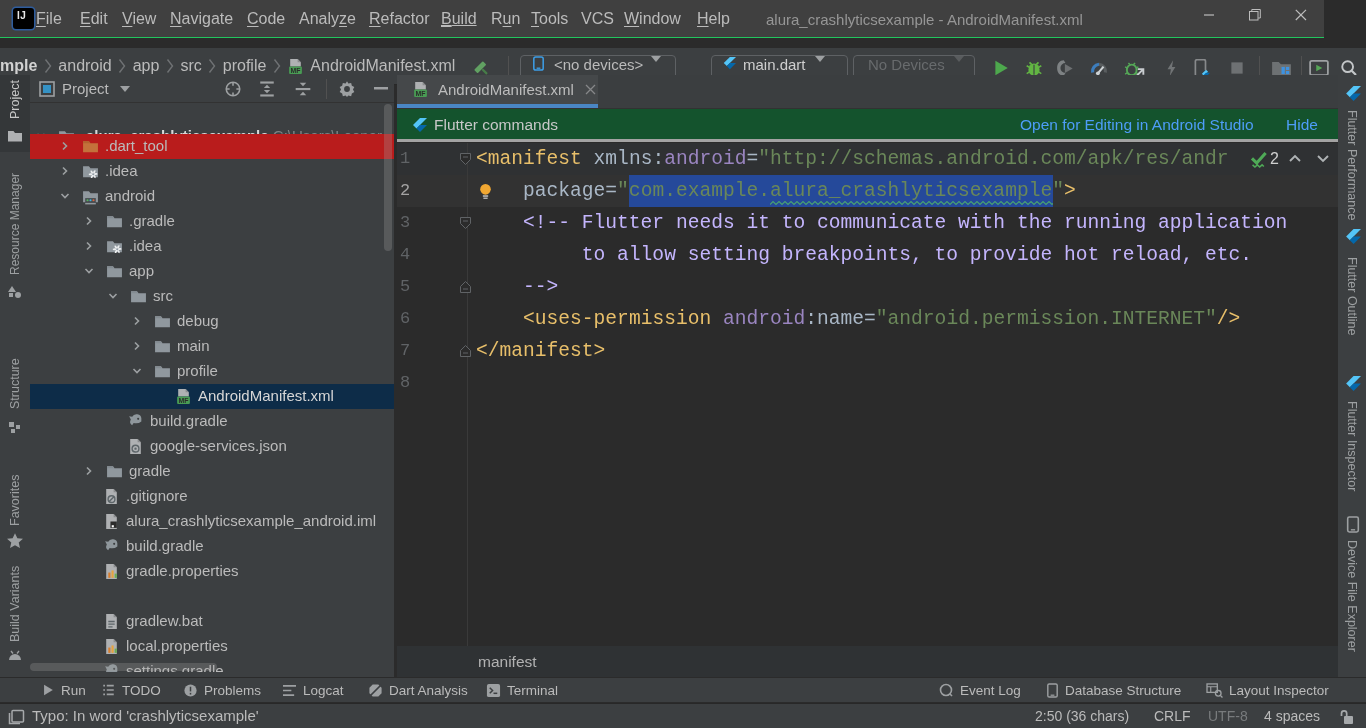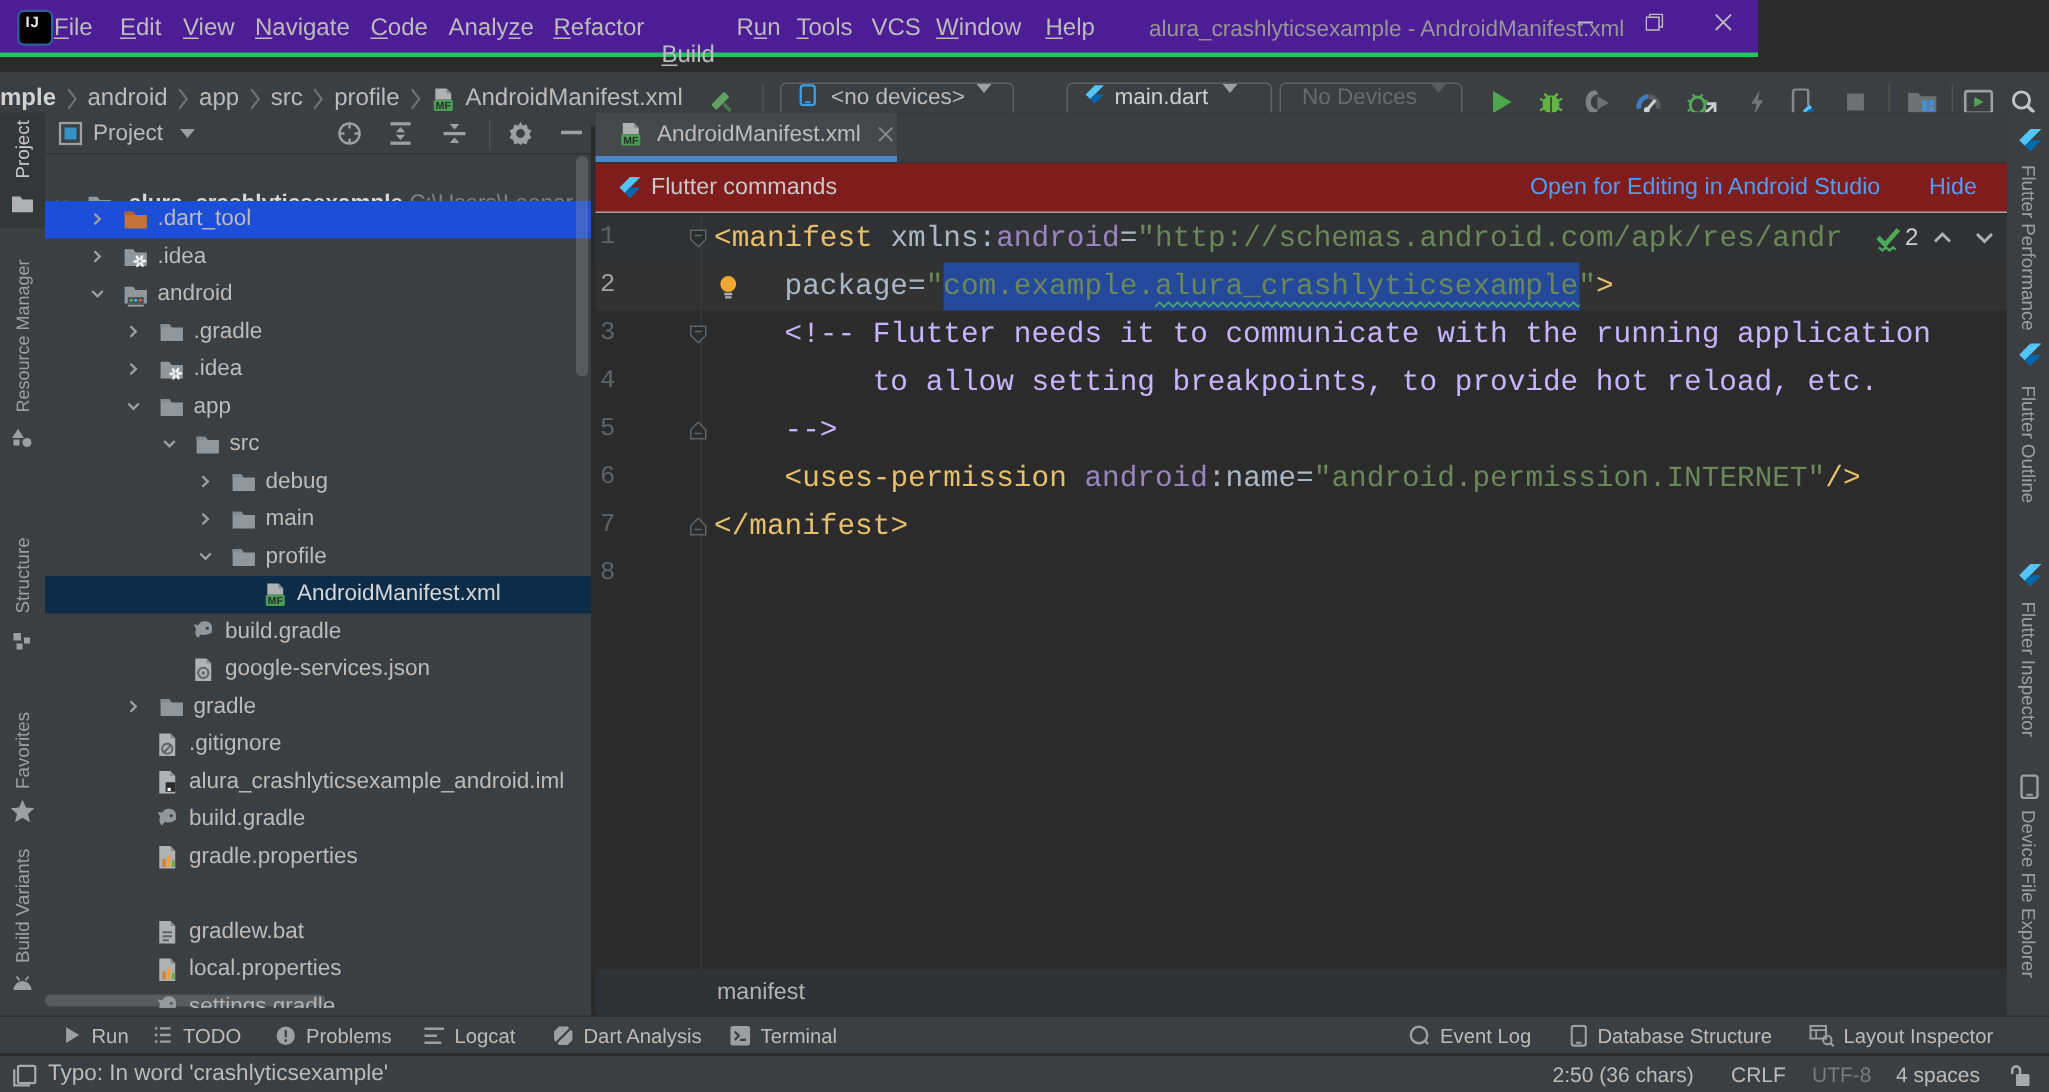--- a/index.html
+++ b/index.html
@@ -2,21 +2,21 @@
 <html><head>
 <meta charset="utf-8">
 <style>
 * { margin:0; padding:0; box-sizing:border-box; }
 html,body { width:1366px; height:728px; overflow:hidden; background:#2b2b2b;
   font-family:"Liberation Sans", sans-serif; }
 .abs { position:absolute; }
 #app { position:relative; width:1366px; height:728px; }
 
 
-#titlebar { position:absolute; left:0; top:0; width:1172px; height:38px; background:#4c1d95; border-bottom:3px solid #22c55e; }
+#titlebar { position:absolute; left:0; top:0; width:1324px; height:38px; background:#404040; border-bottom:1px solid #22c55e; }
 #menu { position:absolute; left:0; top:0; height:38px; font-size:16px; color:#bbbbbb; }
 #menu span u { text-decoration-thickness:1px; text-underline-offset:2px; }
 #wintitle { position:absolute; top:0; height:38px; left:766px; width:340px; display:flex; align-items:center;
   color:#969696; font-size:15px; }
 #winbtns { position:absolute; right:0; top:0; height:38px; display:flex; }
 .wb { width:46px; height:29px; display:flex; align-items:center; justify-content:center; color:#bdbdbd; }
 
 
 #toolbar { position:absolute; left:0; top:48px; width:1366px; height:37px; background:#3c3f41;
   border-bottom:1px solid #282828; }
@@ -44,22 +44,22 @@
 .chev { position:absolute; top:6px; width:12px; height:12px; }
 .ticon { position:absolute; top:4px; width:17px; height:17px; }
 
 
 #editor { position:absolute; left:397px; top:75px; width:941px; height:602px; background:#2b2b2b; }
 #tabbar { position:absolute; left:0; top:0; width:941px; height:34px; background:#3b3e40;
   border-bottom:1px solid #323232; }
 #tab1 { position:absolute; left:0; top:0; width:201px; height:29px; background:#45484a;
   display:flex; align-items:center; color:#bcbcbc; font-size:15px; }
 #tabunderline { position:absolute; left:0; top:29px; width:201px; height:4px; background:#4a86c4; }
-#flutterbar { position:absolute; left:0; top:34px; width:941px; height:33px; background:#7f1d1d;
-  border-bottom:1px solid #a3a3a3; font-size:15.5px; }
+#flutterbar { position:absolute; left:0; top:34px; width:941px; height:33px; background:#14532d;
+  border-bottom:3px solid #a3a3a3; font-size:15.5px; }
 #code { position:absolute; left:0; top:68px; width:941px; height:503px; background:#2b2b2b;
   font-family:"Liberation Mono", monospace; font-size:19.6px; }
 .cline { position:absolute; left:79px; height:32px; line-height:32px; white-space:pre; color:#a9b7c6; }
 .lnum { position:absolute; left:3px; width:14px; height:32px; line-height:32px; color:#606366;
   font-size:17px; font-family:"Liberation Mono", monospace; }
 .tag { color:#e8bf6a; } .br { color:#e8bf6a; } .ns { color:#9a85c0; } .val { color:#6a8759; } .com { color:#c4b5fd;text-align:right; }
 #breadcrumb2 { position:absolute; left:0; top:571px; width:941px; height:31px; background:#2f3234;
   color:#b2b2b2; font-size:15.5px; }
 
 
@@ -78,21 +78,21 @@
       <span style="position:absolute;left:4px;top:2px;color:#e8e8e8;font-size:10px;font-weight:bold;letter-spacing:0.5px;">IJ</span>
     </div>
     <div id="menu">
       <span style="position:absolute;left:36px;top:10px;"><u>F</u>ile</span>
       <span style="position:absolute;left:80px;top:10px;"><u>E</u>dit</span>
       <span style="position:absolute;left:122px;top:10px;"><u>V</u>iew</span>
       <span style="position:absolute;left:170px;top:10px;"><u>N</u>avigate</span>
       <span style="position:absolute;left:247px;top:10px;"><u>C</u>ode</span>
       <span style="position:absolute;left:299px;top:10px;">Analy<u>z</u>e</span>
       <span style="position:absolute;left:369px;top:10px;"><u>R</u>efactor</span>
-      <span style="position:absolute;left:441px;top:28px;"><u>B</u>uild</span>
+      <span style="position:absolute;left:441px;top:10px;text-decoration:underline;"><u>B</u>uild</span>
       <span style="position:absolute;left:491px;top:10px;">R<u>u</u>n</span>
       <span style="position:absolute;left:531px;top:10px;"><u>T</u>ools</span>
       <span style="position:absolute;left:581px;top:10px;">VCS</span>
       <span style="position:absolute;left:624px;top:10px;"><u>W</u>indow</span>
       <span style="position:absolute;left:697px;top:10px;"><u>H</u>elp</span>
     </div>
     <div id="wintitle">alura_crashlyticsexample - AndroidManifest.xml</div>
     <div id="winbtns">
       <div class="wb">
           <svg width="11" height="11">
@@ -312,21 +312,21 @@
           <svg class="chev" style="left:5px;" viewBox="0 0 12 12">
             <path d="M2.5 4 L6 7.5 L9.5 4" fill="none" stroke="#9da0a2" stroke-width="1.6"></path>
           </svg>
           <svg class="ticon" style="left:28px;" viewBox="0 0 16 16">
             <path d="M1 3 h5.5 l1.5 2 h7 v8.5 h-14 z" fill="#90989e"></path>
             <circle cx="5.5" cy="12" r="3.4" fill="#3bb6e4"></circle>
             <path d="M2.5 13.5 h6" stroke="#2b2b2b" stroke-width="1"></path>
           </svg>
           <span class="txt" style="left:56px;"><b style="color:#d8d8d8;font-size:15px;">alura_crashlyticsexample</b> <span style="color:#7e8486;">C:\Users\Leonar</span></span>
         </div>
-      <div class="trow" style="top:30px;background:#1d4ed8;">
+      <div class="trow" style="top:30px;background:#b91c1c;">
           <svg class="chev" style="left:29px;" viewBox="0 0 12 12">
             <path d="M4 2.5 L7.5 6 L4 9.5" fill="none" stroke="#9da0a2" stroke-width="1.6"></path>
           </svg>
           <svg class="ticon" style="left:52px;" viewBox="0 0 16 16">
             <path d="M1 3 h5.5 l1.5 2 h7 v8.5 h-14 z" fill="#c4713b"></path>
             <path d="M1 3 h5.5 l1.5 2 h-7 z" fill="#b2632f"></path>
           </svg>
           <span class="txt" style="left:75px;">.dart_tool</span>
         </div>
       <div class="trow" style="top:55px;">

